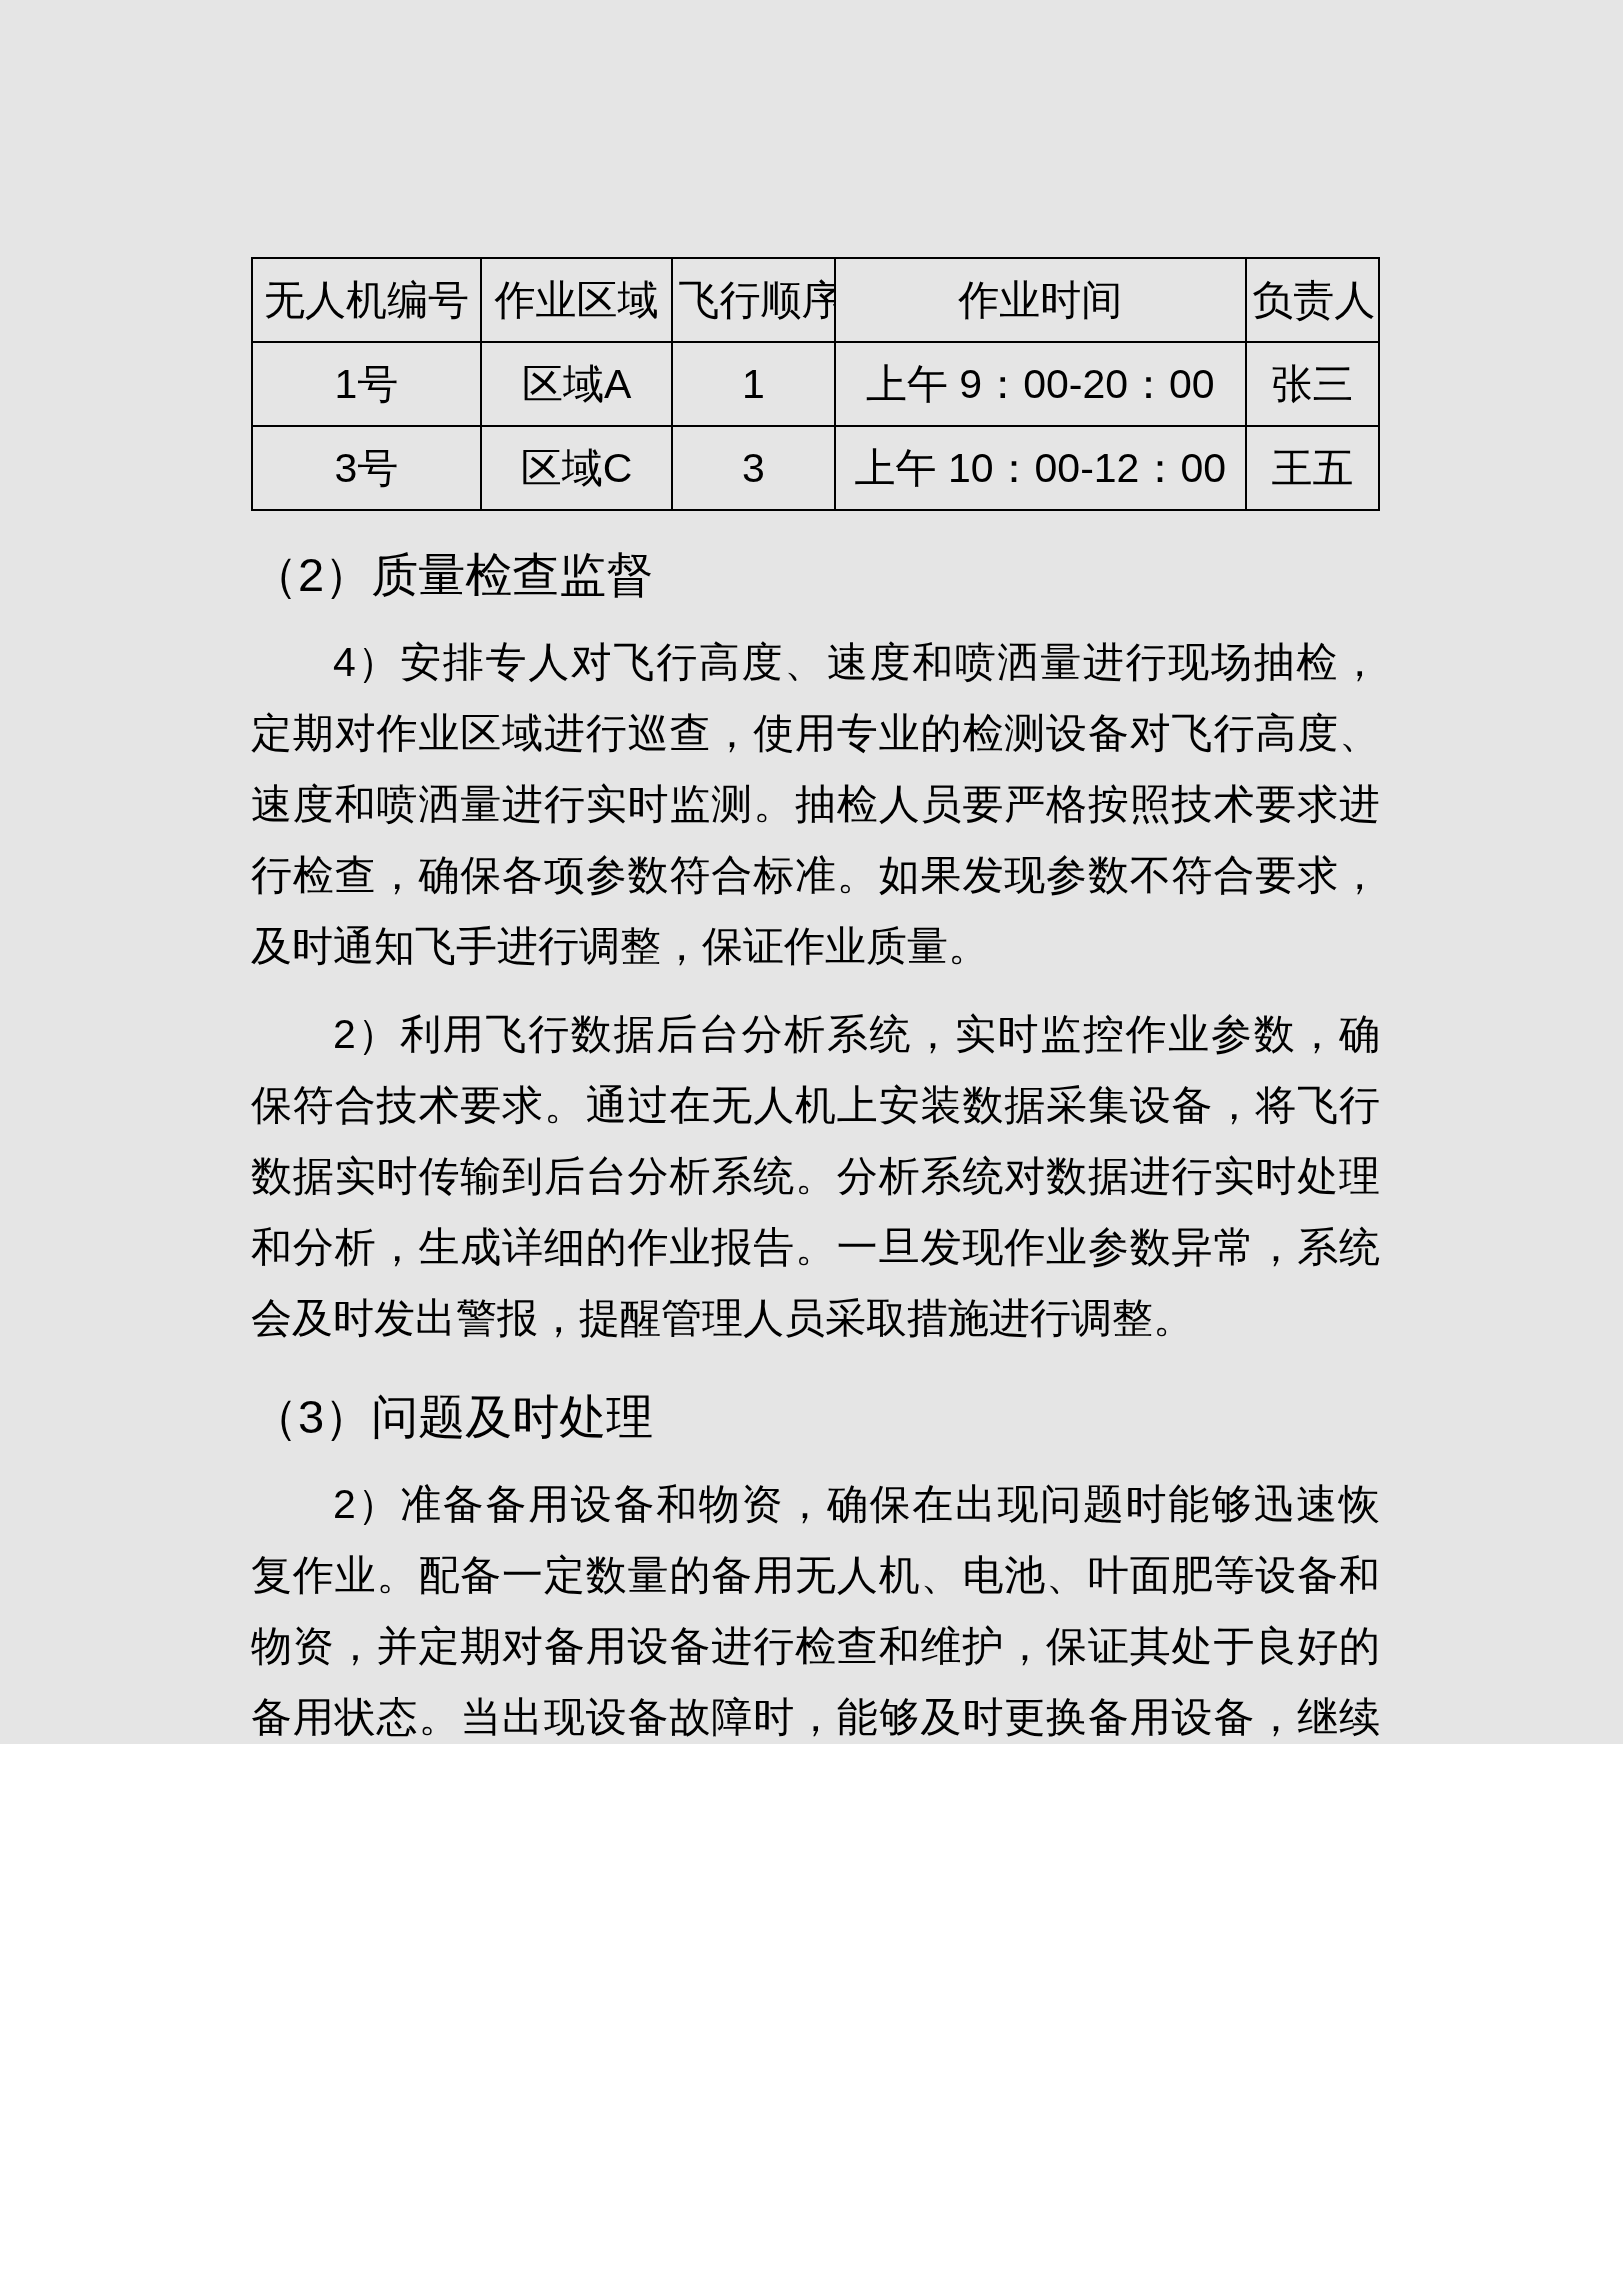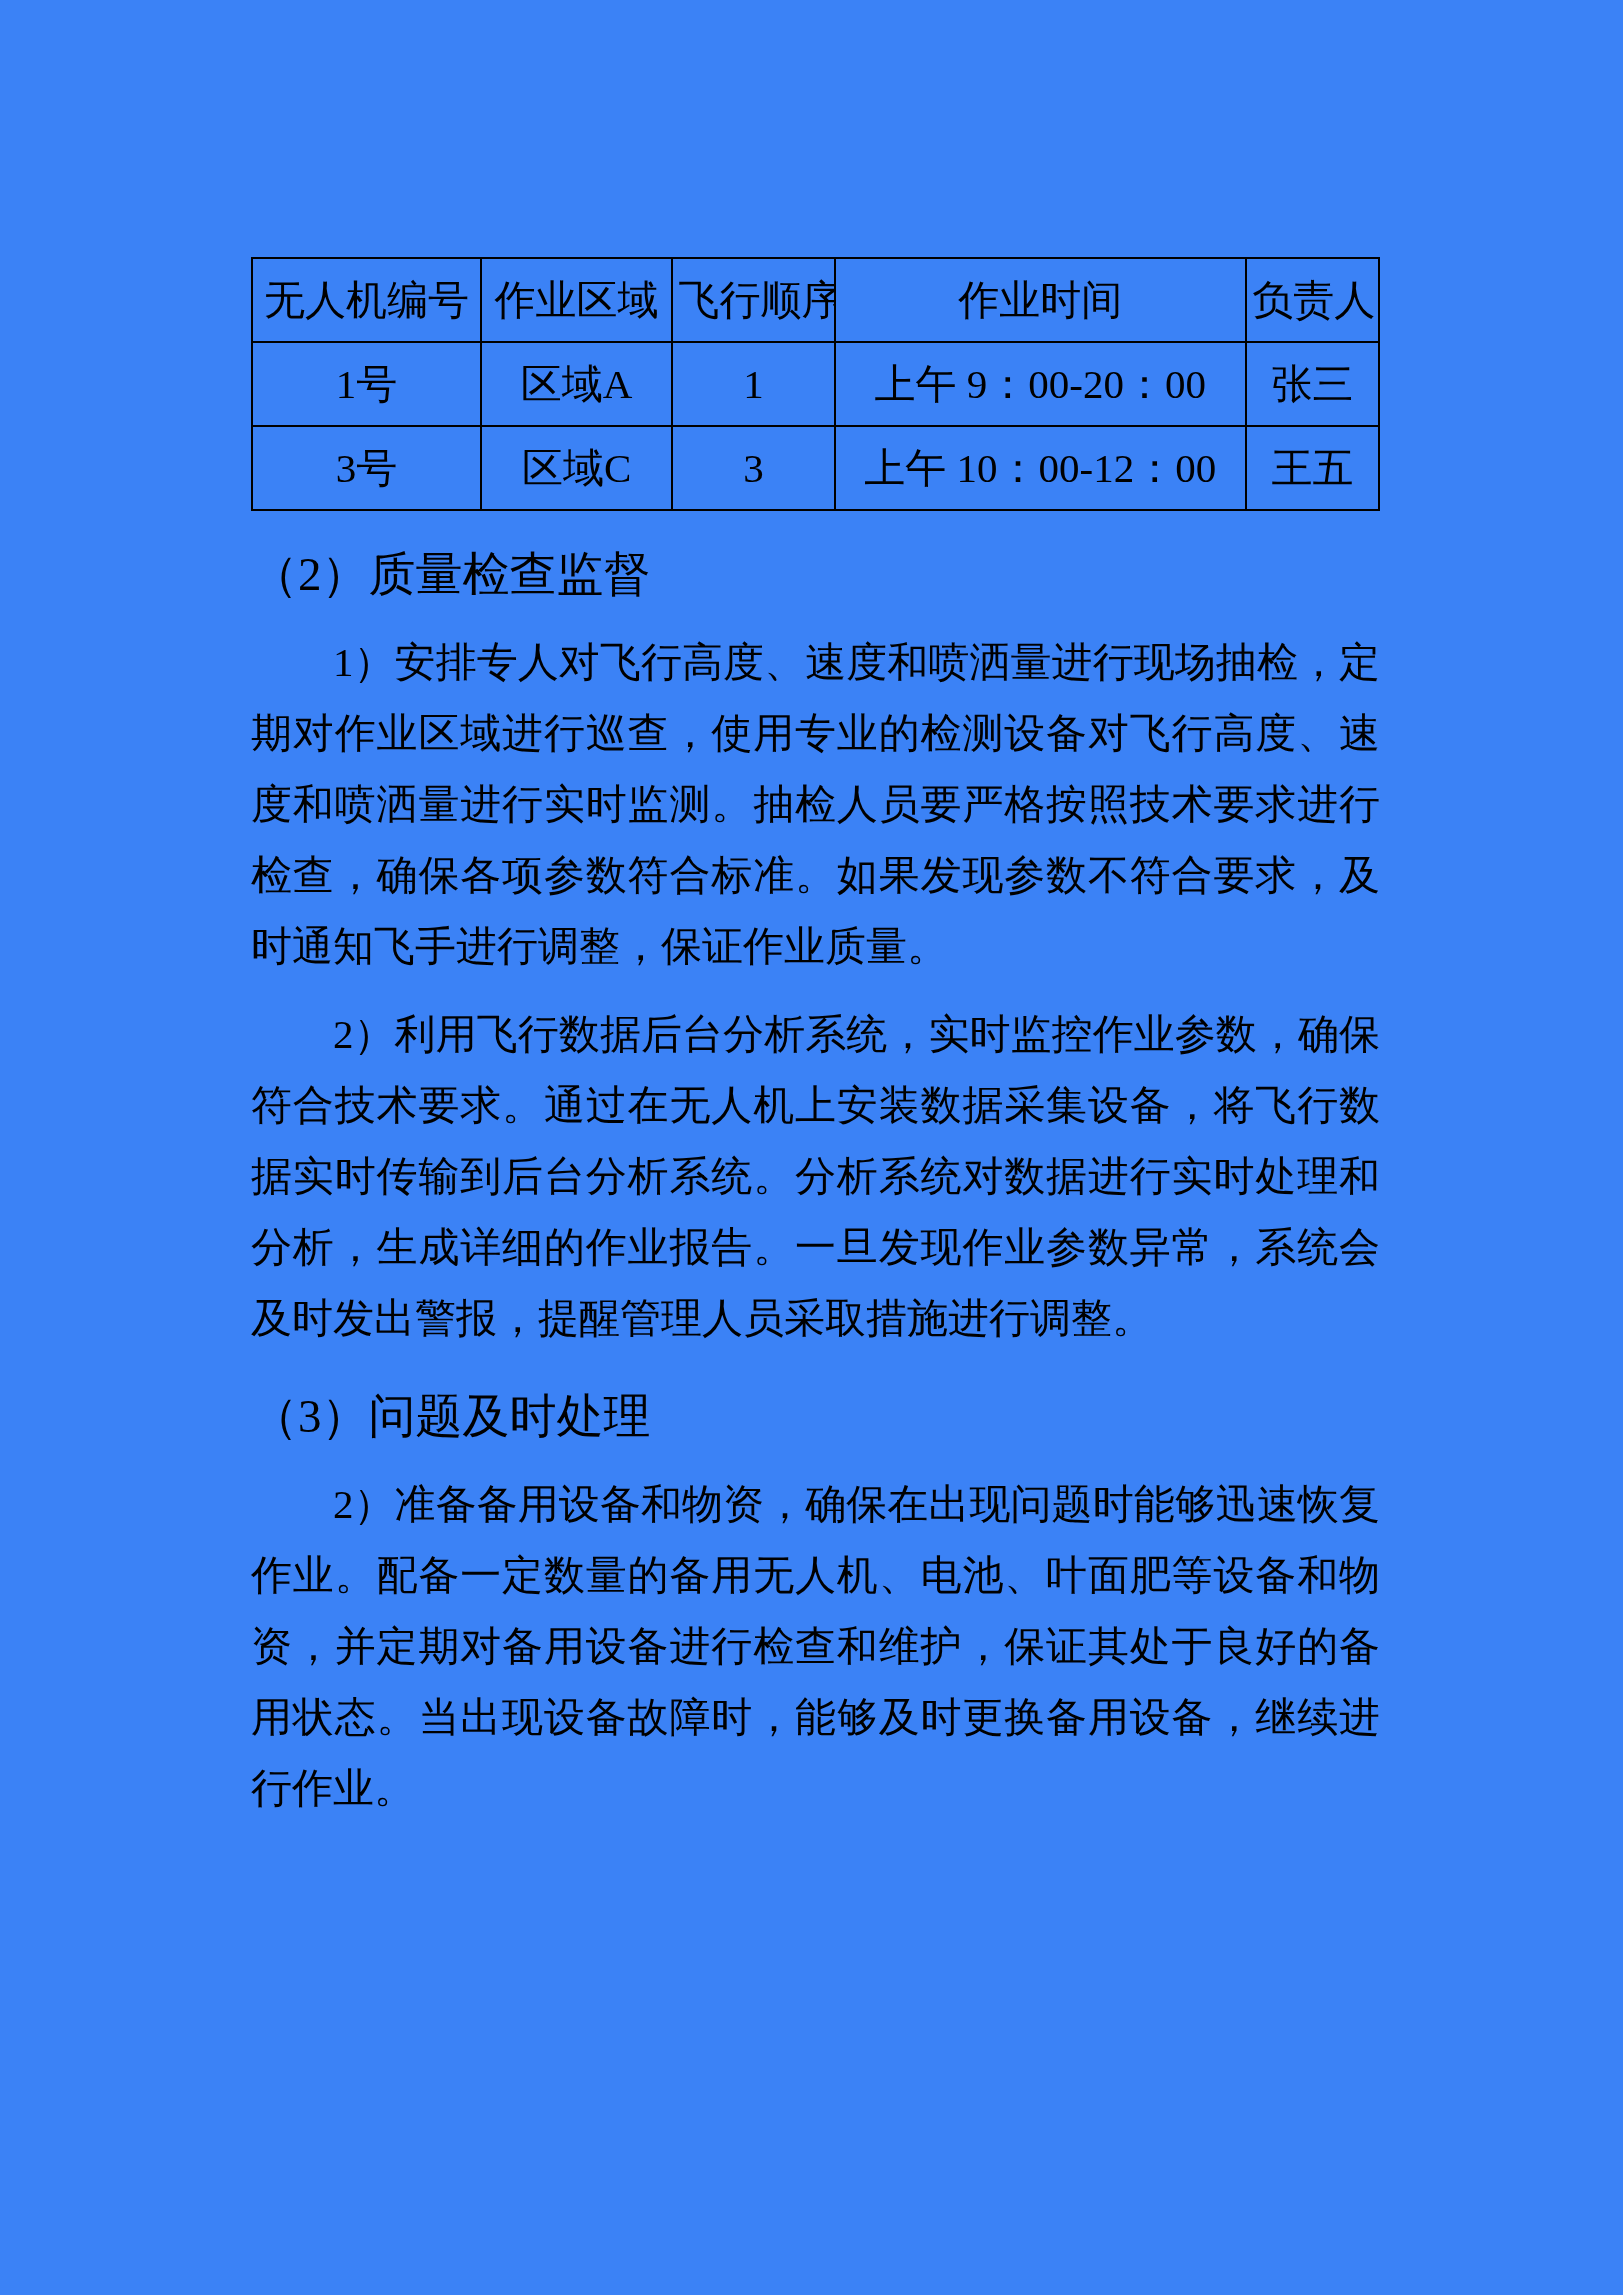--- a/index.html
+++ b/index.html
@@ -3,24 +3,24 @@
 <meta charset="utf-8">
 <style>
   * { box-sizing: border-box; }
   html, body {
     margin: 0;
     padding: 0;
     background: #ffffff;
   }
   .page {
     width: 1623px;
-    height: 2295px;
-    background: #3b82f6;
+    height: 1744px;
+    background: #e5e5e5;
     padding: 257px 243px 0 251px;
-    font-family: Liberation Serif, serif;
+    font-family: Liberation Sans, sans-serif;
     color: #000000;
     overflow: hidden;
   }
   table.doc-table {
     width: 100%;
     border-collapse: collapse;
     table-layout: fixed;
     font-size: 41px;
   }
   table.doc-table th,
@@ -88,21 +88,21 @@
         <td>3</td>
         <td>上午 10：00-12：00</td>
         <td>王五</td>
       </tr>
     </tbody>
   </table>
 
   <div class="body-text">
 
     <p class="heading">（2）质量检查监督</p>
-    <p class="para">1）安排专人对飞行高度、速度和喷洒量进行现场抽检，定期对作业区域进行巡查，使用专业的检测设备对飞行高度、速度和喷洒量进行实时监测。抽检人员要严格按照技术要求进行检查，确保各项参数符合标准。如果发现参数不符合要求，及时通知飞手进行调整，保证作业质量。</p>
+    <p class="para">4）安排专人对飞行高度、速度和喷洒量进行现场抽检，定期对作业区域进行巡查，使用专业的检测设备对飞行高度、速度和喷洒量进行实时监测。抽检人员要严格按照技术要求进行检查，确保各项参数符合标准。如果发现参数不符合要求，及时通知飞手进行调整，保证作业质量。</p>
     <p class="para">2）利用飞行数据后台分析系统，实时监控作业参数，确保符合技术要求。通过在无人机上安装数据采集设备，将飞行数据实时传输到后台分析系统。分析系统对数据进行实时处理和分析，生成详细的作业报告。一旦发现作业参数异常，系统会及时发出警报，提醒管理人员采取措施进行调整。</p>
 
     <p class="heading">（3）问题及时处理</p>
     <p class="para">2）准备备用设备和物资，确保在出现问题时能够迅速恢复作业。配备一定数量的备用无人机、电池、叶面肥等设备和物资，并定期对备用设备进行检查和维护，保证其处于良好的备用状态。当出现设备故障时，能够及时更换备用设备，继续进行作业。</p>
 
   </div>
 
 </div>
 
 

